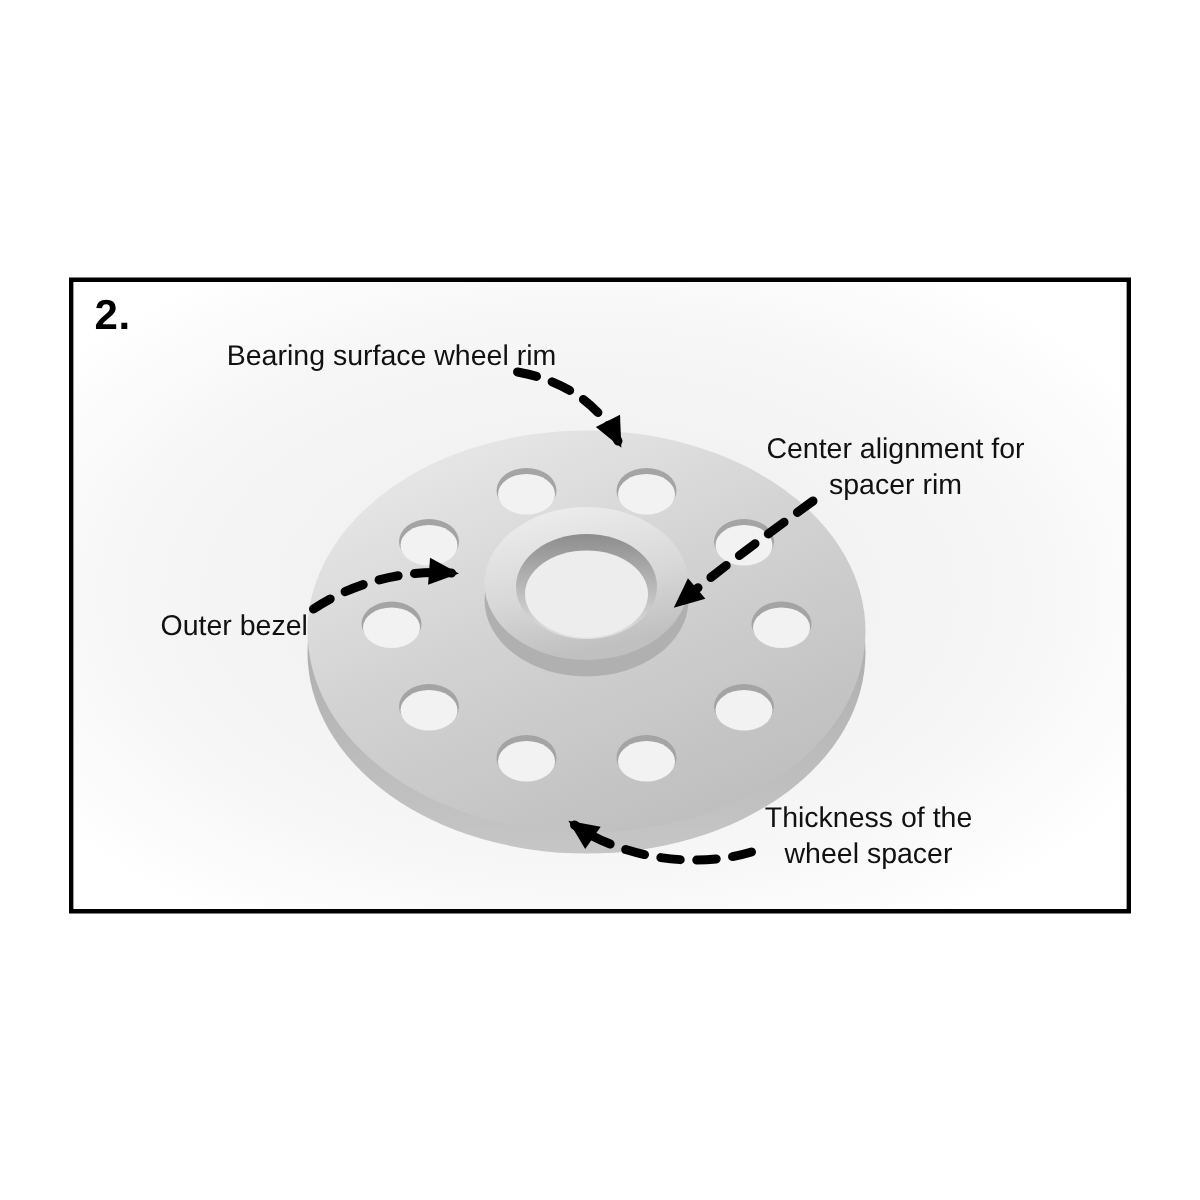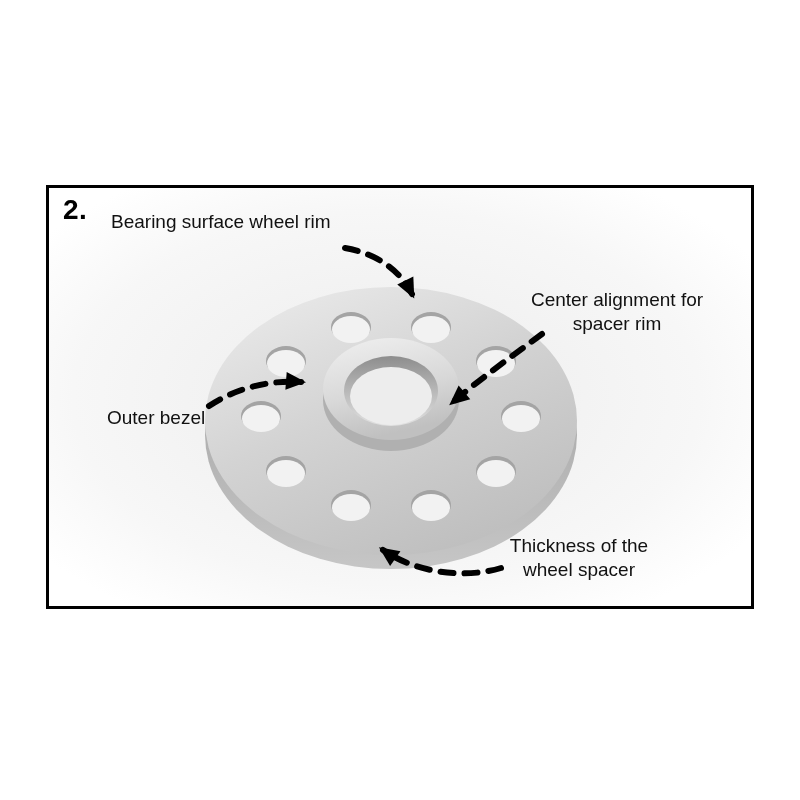--- a/index.html
+++ b/index.html
@@ -23,22 +23,22 @@
     position: absolute; left: 14px; top: 6px;
     font-size: 28px; font-weight: bold; color: #000000;
     letter-spacing: 0.5px;
   }
   .label {
     position: absolute;
     color: #111111;
     font-size: 19px;
     line-height: 24px;
   }
-  .lbl-bearing   { left: 62px;  top: 22px;  width: 300px; }
-  .lbl-center    { left: 440px; top: 100px; width: 256px; text-align: center; }
+  .lbl-bearing   { left: 62px;  top: 38px;  width: 300px; text-align: center; }
+  .lbl-center    { left: 420px; top: 100px; width: 256px; text-align: center; }
   .lbl-outer     { left: 58px;  top: 218px; width: 170px; text-align: left; }
   .lbl-thickness { left: 405px; top: 346px; width: 250px; text-align: center; }
 </style>
 </head>
 <body>
 
 <div class="frame">
 
   <svg class="diagram-svg" width="702" height="418" viewBox="0 0 702 418">
     <defs>

